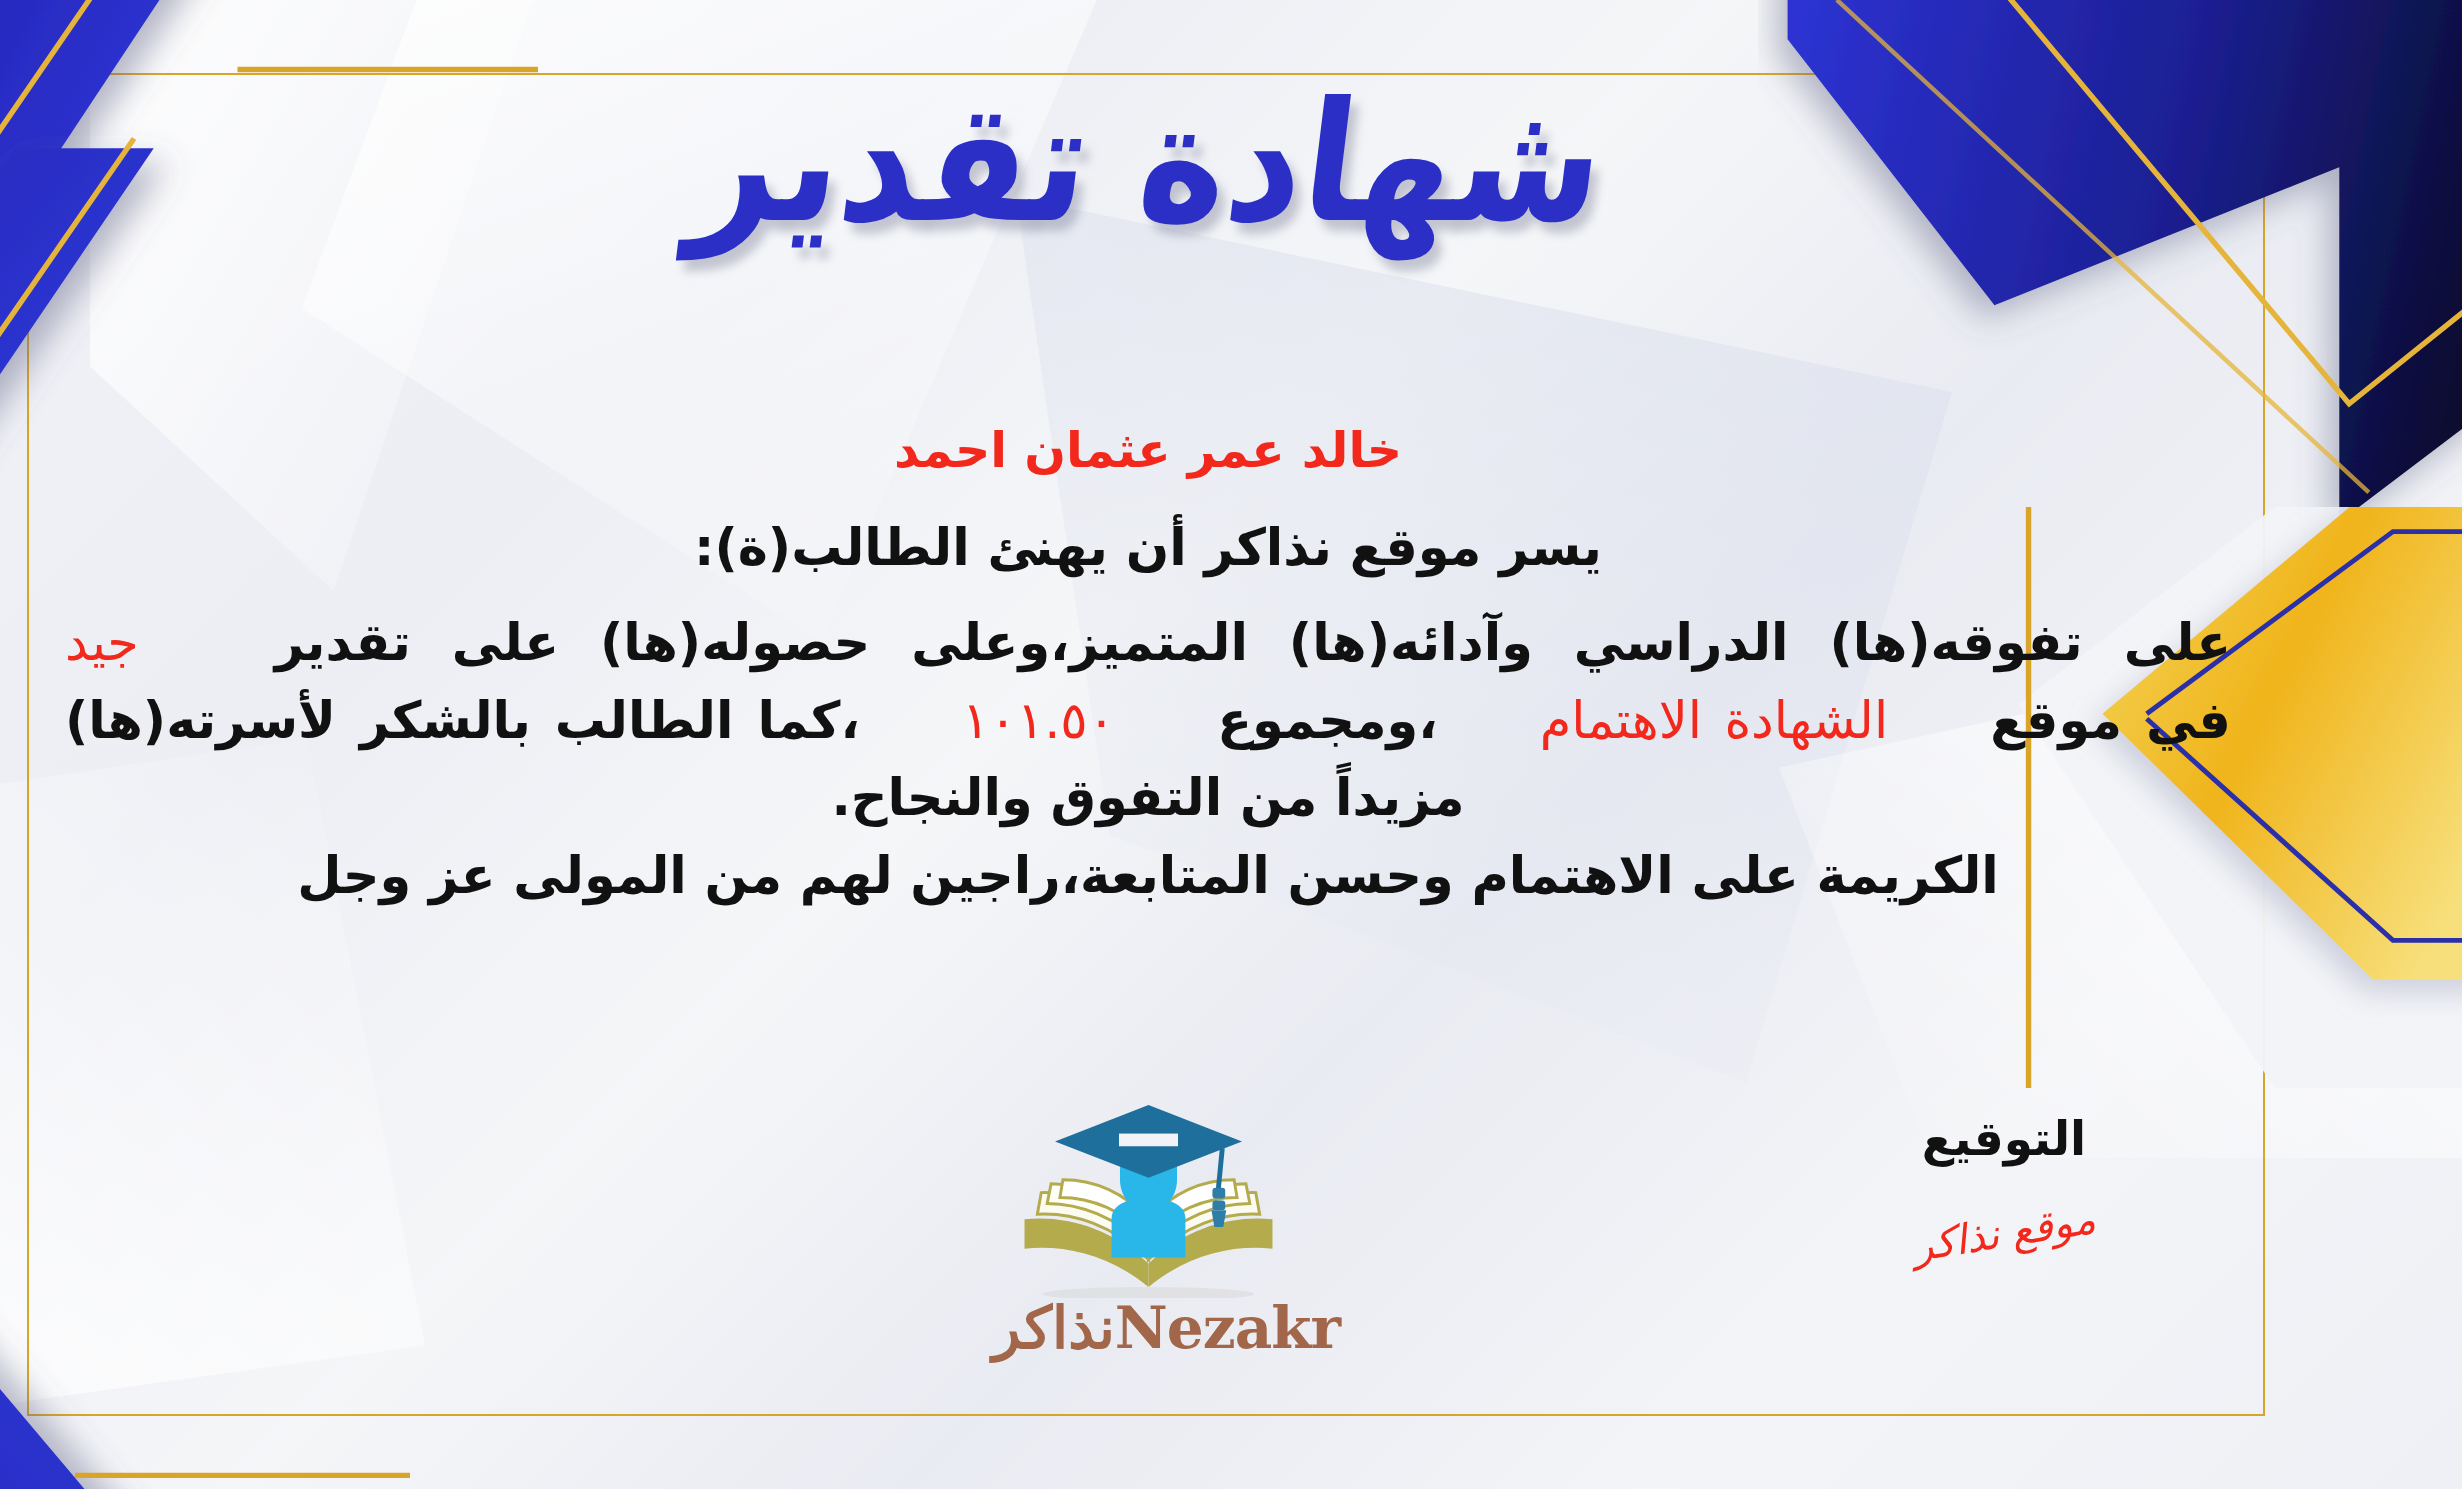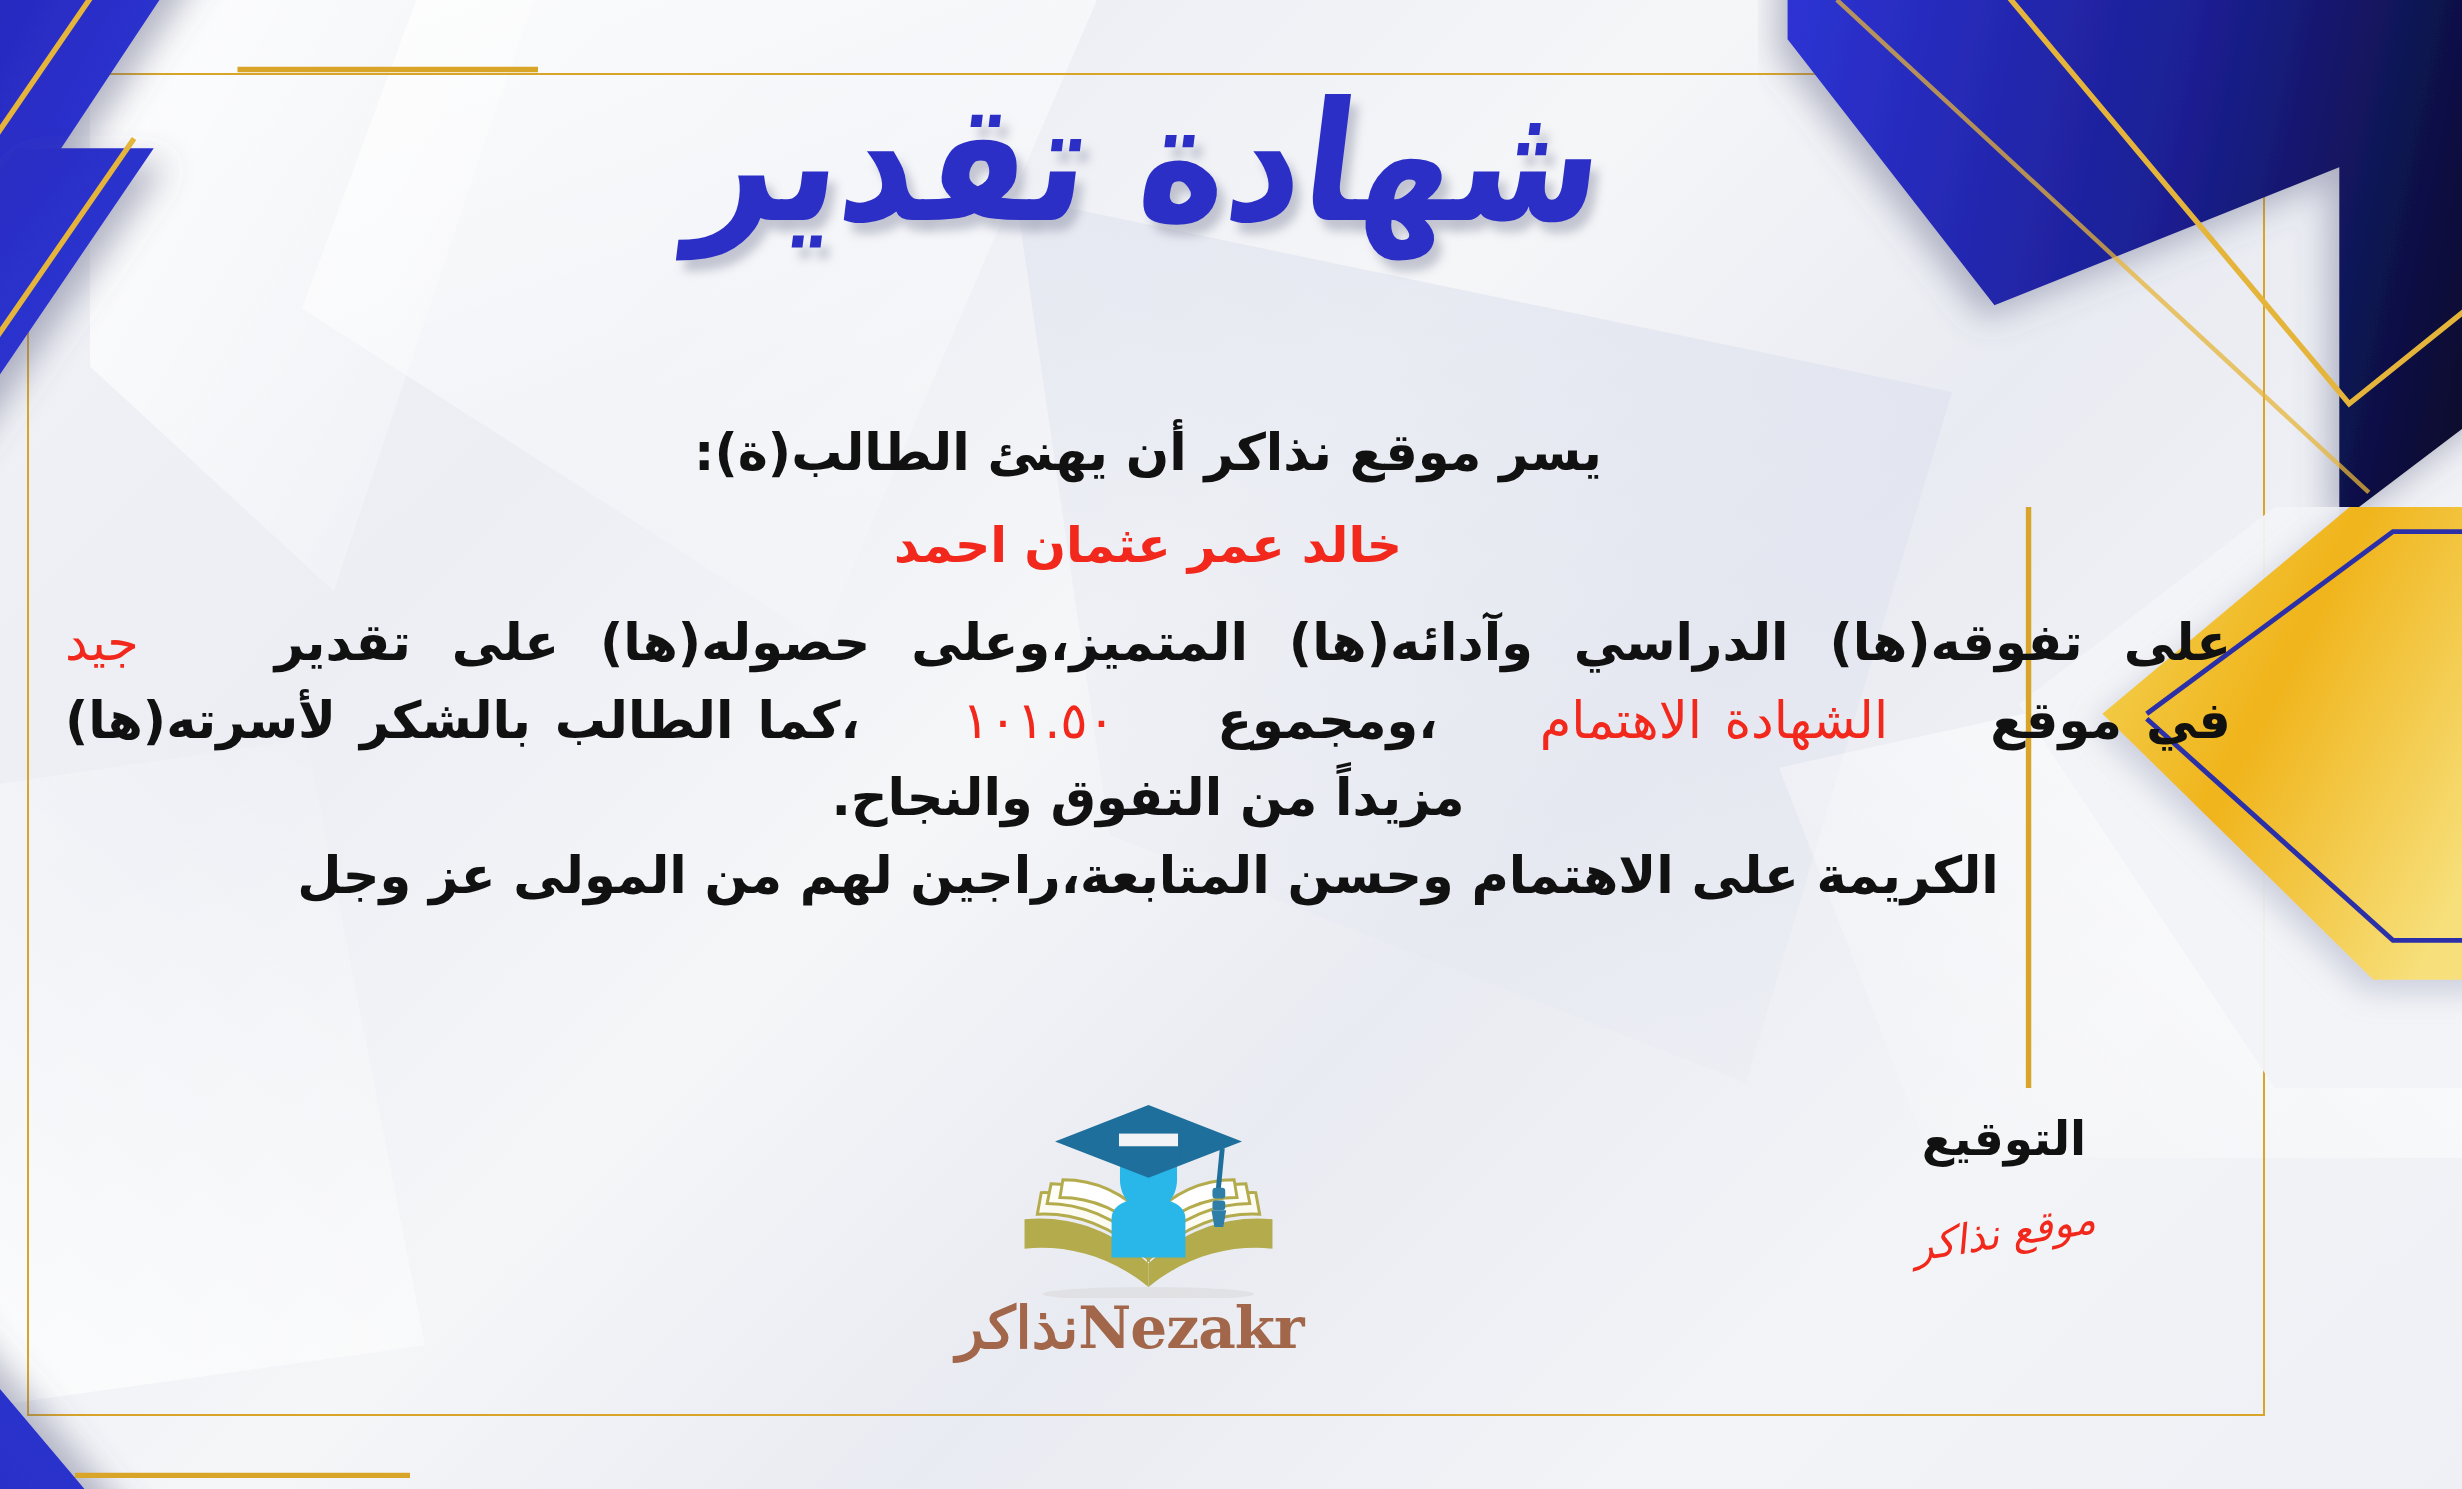--- a/index.html
+++ b/index.html
@@ -183,21 +183,21 @@
     margin-top: 22.7px;
   }
 
   
   .logo {
     position: absolute;
     left: 50%;
     transform: translateX(-50%);
     top: 9.8px;
     width: 384px;
-    text-align: left;
+    text-align: right;
   }
   .logo-mark { width: 305px; height: 197px; display: block; margin: 0 auto; }
   .logo-text {
     margin-top: -3.9px;
     font-family: "DejaVu Serif", "Liberation Serif", serif;
     font-size: 58px;
     font-weight: 700;
     color: #a2674a;
     letter-spacing: -1px;
     white-space: nowrap;
@@ -307,23 +307,23 @@
       <path d="M 60,-40 L 60,1180" fill="none" stroke="#d9a528" stroke-width="11"></path>
     </svg>
   </div>
 
   <div class="title-wrap">
     <div class="title">شهادة تقدير</div>
   </div>
 
   <div class="body-block">
 
+    <div class="line line-name">خالد عمر عثمان احمد</div>
+
     <div class="line line-intro">يسر موقع نذاكر أن يهنئ الطالب(ة):</div>
-
-    <div class="line line-name">خالد عمر عثمان احمد</div>
 
     <div class="line line-justify">
       <span>على تفوقه(ها) الدراسي وآدائه(ها) المتميز،وعلى حصوله(ها) على تقدير</span>
       <span class="spacer"></span>
       <span class="hl">جيد</span>
     </div>
 
     <div class="line line-justify">
       <span>في موقع</span>
       <span class="spacer"></span>

